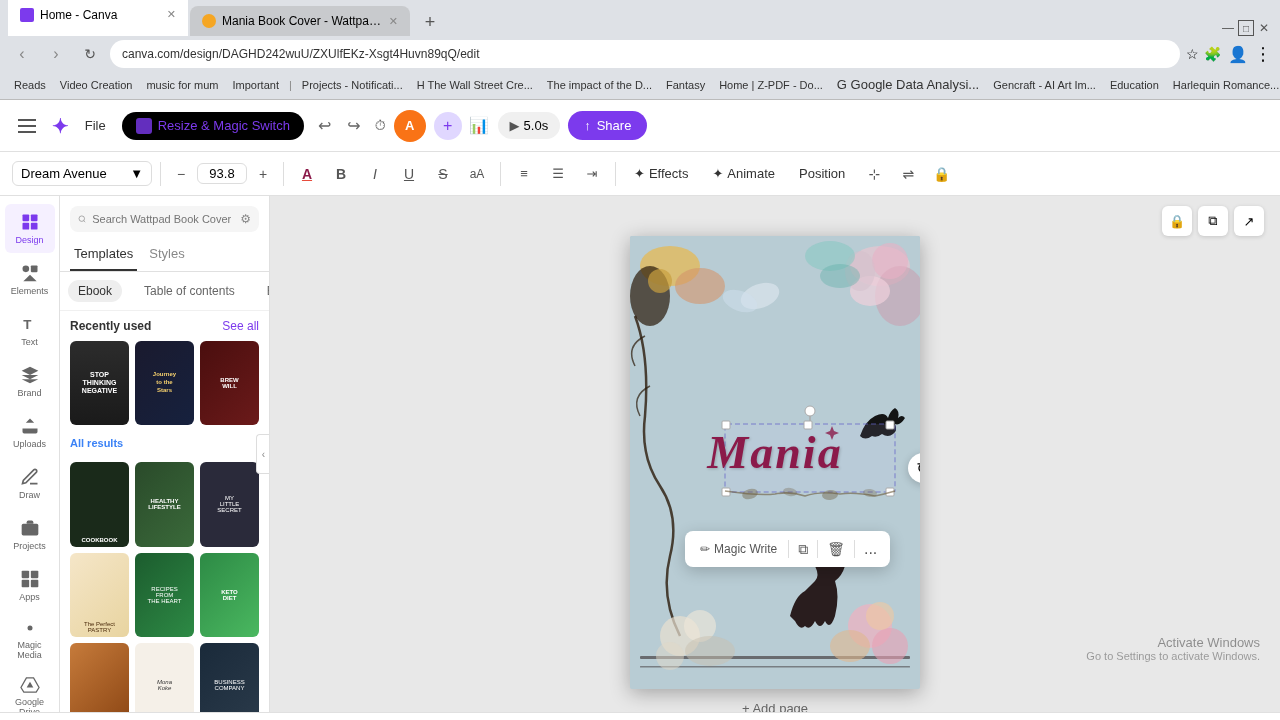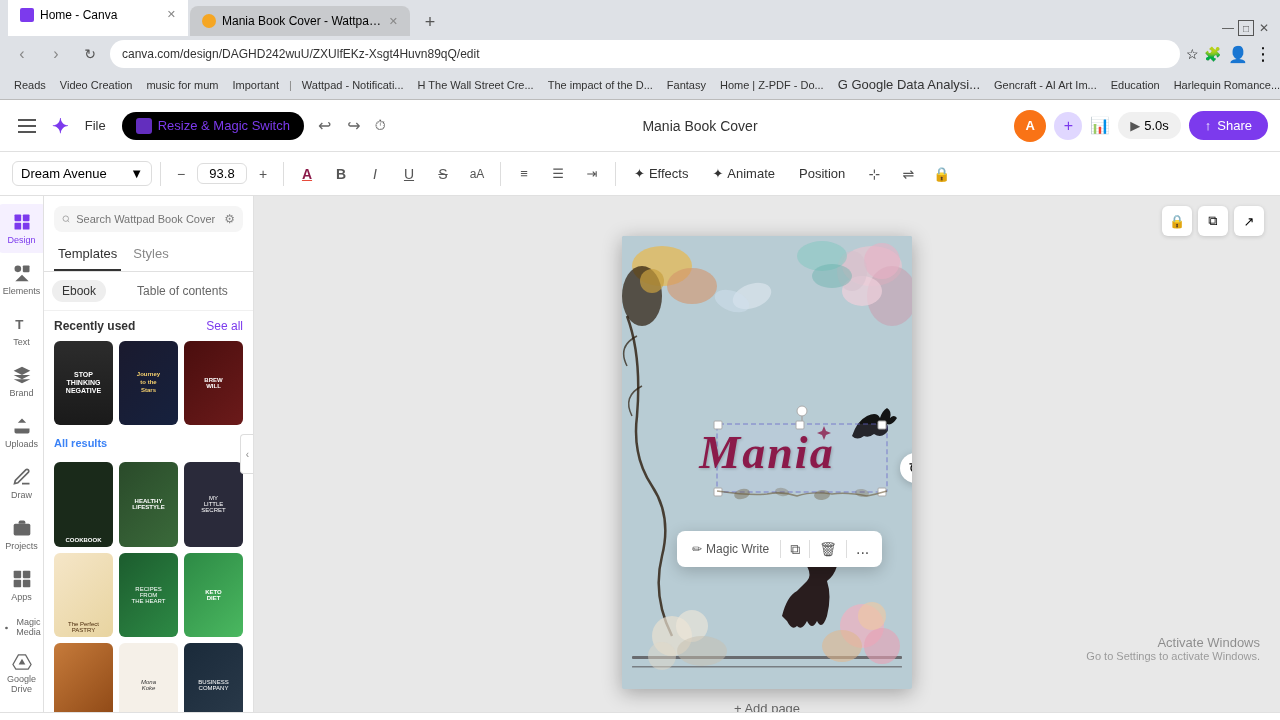--- a/index.html
+++ b/index.html
@@ -38,21 +38,21 @@
   <button style="background:transparent;border:none;font-size:16px;cursor:pointer;">👤</button>
   <button style="background:transparent;border:none;font-size:18px;cursor:pointer;">⋮</button>
 </div>
 
 <div style="background:#dee1e6;padding:2px 8px 4px;display:flex;gap:2px;align-items:center;border-bottom:1px solid #bbb;overflow:hidden;height:28px;">
   <span style="font-size:11px;color:#333;padding:2px 6px;border-radius:4px;cursor:pointer;white-space:nowrap;">Reads</span>
   <span style="font-size:11px;color:#333;padding:2px 6px;border-radius:4px;cursor:pointer;white-space:nowrap;">Video Creation</span>
   <span style="font-size:11px;color:#333;padding:2px 6px;border-radius:4px;cursor:pointer;white-space:nowrap;">music for mum</span>
   <span style="font-size:11px;color:#333;padding:2px 6px;border-radius:4px;cursor:pointer;white-space:nowrap;">Important</span>
   <span style="font-size:11px;color:#888;padding:0 2px;">|</span>
-  <span style="font-size:11px;color:#333;padding:2px 6px;border-radius:4px;cursor:pointer;white-space:nowrap;">Wattpad - Notificati...</span>
+  <span style="font-size:11px;color:#333;padding:2px 6px;border-radius:4px;cursor:pointer;white-space:nowrap;">Projects - Notificati...</span>
   <span style="font-size:11px;color:#333;padding:2px 6px;border-radius:4px;cursor:pointer;white-space:nowrap;">H The Wall Street Cre...</span>
   <span style="font-size:11px;color:#333;padding:2px 6px;border-radius:4px;cursor:pointer;white-space:nowrap;">The impact of the D...</span>
   <span style="font-size:11px;color:#333;padding:2px 6px;border-radius:4px;cursor:pointer;white-space:nowrap;">Fantasy</span>
   <span style="font-size:11px;color:#333;padding:2px 6px;border-radius:4px;cursor:pointer;white-space:nowrap;">Home | Z-PDF - Do...</span>
   <span style="font-size:13px;color:#333;padding:2px 6px;border-radius:4px;cursor:pointer;white-space:nowrap;">G Google Data Analysi...</span>
   <span style="font-size:11px;color:#333;padding:2px 6px;border-radius:4px;cursor:pointer;white-space:nowrap;">Gencraft - AI Art Im...</span>
   <span style="font-size:11px;color:#333;padding:2px 6px;border-radius:4px;cursor:pointer;white-space:nowrap;">Education</span>
   <span style="font-size:11px;color:#333;padding:2px 6px;border-radius:4px;cursor:pointer;white-space:nowrap;">Harlequin Romance...</span>
   <span style="font-size:11px;color:#333;padding:2px 6px;border-radius:4px;cursor:pointer;white-space:nowrap;">Free Download Books</span>
 
@@ -68,23 +68,20 @@
   <button style="font-size:13px;color:#333;padding:4px 8px;cursor:pointer;border-radius:4px;background:transparent;border:none;">File</button>
   <button style="background:#000000;border:none;border-radius:20px;padding:6px 14px;font-size:13px;color:#7c3aed;cursor:pointer;display:flex;align-items:center;gap:6px;font-weight:500;">
     <span style="width:16px;height:16px;background:#7c3aed;border-radius:3px;display:inline-block;opacity:0.8;"></span>
     <span>Resize &amp; Magic Switch</span>
   </button>
   <div style="display:flex;gap:4px;">
     <button style="background:transparent;border:none;font-size:16px;color:#666;cursor:pointer;padding:4px 6px;border-radius:4px;">↩</button>
     <button style="background:transparent;border:none;font-size:16px;color:#666;cursor:pointer;padding:4px 6px;border-radius:4px;">↪</button>
   </div>
   <button style="background:transparent;border:none;font-size:14px;cursor:pointer;color:#555;">⏱</button>
-  <div style="flex:1;display:flex;justify-content:center;">
-    <span style="font-size:14px;color:#333;font-weight:500;">Mania Book Cover</span>
-  </div>
   <div style="width:32px;height:32px;border-radius:50%;background:#f97316;display:flex;align-items:center;justify-content:center;color:white;font-size:13px;font-weight:bold;cursor:pointer;">A</div>
   <button style="width:28px;height:28px;border-radius:50%;background:#e0d7ff;border:none;cursor:pointer;font-size:16px;color:#7c3aed;">+</button>
   <button style="background:transparent;border:none;font-size:16px;cursor:pointer;color:#555;">📊</button>
   <button style="background:#f0f0f0;border:none;border-radius:16px;padding:6px 12px;font-size:13px;cursor:pointer;display:flex;align-items:center;gap:4px;">
     <span style="color:#555;">▶</span>
     <span>5.0s</span>
   </button>
   <button style="background:#7c3aed;color:white;border:none;border-radius:20px;padding:7px 16px;font-size:13px;cursor:pointer;font-weight:500;display:flex;align-items:center;gap:6px;">
     <span>↑</span>
     <span>Share</span>
@@ -123,21 +120,21 @@
     <span>Animate</span>
   </button>
   <button style="padding:4px 10px;border:none;border-radius:6px;background:transparent;cursor:pointer;font-size:13px;color:#333;">Position</button>
   <button style="width:30px;height:28px;background:transparent;border:none;cursor:pointer;border-radius:4px;font-size:14px;color:#555;">⊹</button>
   <button style="width:30px;height:28px;background:transparent;border:none;cursor:pointer;border-radius:4px;font-size:14px;color:#555;">⇌</button>
   <button style="width:30px;height:28px;background:transparent;border:none;cursor:pointer;border-radius:4px;font-size:14px;color:#555;">🔒</button>
 </div>
 
 <div style="display:flex;height:calc(720px - 36px - 36px - 52px - 44px - 36px);position:relative;">
 
-  <div style="width:44px;background:#fff;border-right:1px solid #e0e0e0;display:flex;flex-direction:column;align-items:center;padding:8px 0;gap:2px;flex-shrink:0;overflow:hidden;">
+  <div style="width:60px;background:#fff;border-right:1px solid #e0e0e0;display:flex;flex-direction:column;align-items:center;padding:8px 0;gap:2px;flex-shrink:0;overflow:hidden;">
     <div style="width:50px;padding:8px 4px;display:flex;flex-direction:column;align-items:center;gap:3px;cursor:pointer;border-radius:6px;background:#f5f0ff;color:#7c3aed;">
       <svg width="20" height="20" viewBox="0 0 24 24" fill="currentColor">
           <rect x="3" y="3" width="8" height="8" rx="1"></rect>
           <rect x="13" y="3" width="8" height="8" rx="1"></rect>
           <rect x="3" y="13" width="8" height="8" rx="1"></rect>
           <rect x="13" y="13" width="8" height="8" rx="1"></rect>
         </svg>
       <span style="font-size:9px;">Design</span>
     </div>
     <div style="width:50px;padding:8px 4px;display:flex;flex-direction:column;align-items:center;gap:3px;cursor:pointer;border-radius:6px;color:#666;">
@@ -181,21 +178,21 @@
     </div>
     <div style="width:50px;padding:8px 4px;display:flex;flex-direction:column;align-items:center;gap:3px;cursor:pointer;border-radius:6px;color:#666;">
       <svg width="20" height="20" viewBox="0 0 24 24" fill="currentColor">
           <rect x="2" y="2" width="9" height="9" rx="1"></rect>
           <rect x="13" y="2" width="9" height="9" rx="1"></rect>
           <rect x="2" y="13" width="9" height="9" rx="1"></rect>
           <rect x="13" y="13" width="9" height="9" rx="1"></rect>
         </svg>
       <span style="font-size:9px;">Apps</span>
     </div>
-    <div style="width:50px;padding:6px 4px;display:flex;flex-direction:row;align-items:center;gap:3px;cursor:pointer;border-radius:6px;color:#666;">
+    <div style="width:50px;padding:6px 4px;display:flex;flex-direction:column;align-items:center;gap:3px;cursor:pointer;border-radius:6px;color:#666;">
       <svg width="20" height="20" viewBox="0 0 24 24" fill="currentColor">
           <circle cx="12" cy="12" r="3"></circle>
           <path d="M12 1v4M12 19v4M4.22 4.22l2.83 2.83M16.95 16.95l2.83 2.83M1 12h4M19 12h4M4.22 19.78l2.83-2.83M16.95 7.05l2.83-2.83"></path>
         </svg>
       <span style="font-size:9px;text-align:center;line-height:1.1;">Magic Media</span>
     </div>
     <div style="width:50px;padding:6px 4px;display:flex;flex-direction:column;align-items:center;gap:3px;cursor:pointer;border-radius:6px;color:#666;">
       <svg width="20" height="20" viewBox="0 0 24 24" fill="currentColor">
           <path d="M7.71 3.5L1.15 15l3.43 5.5H19.4L22.85 15 16.29 3.5H7.71z" fill="none" stroke="currentColor" stroke-width="1.5"></path>
           <path d="M8 15l4-7 4 7H8z"></path>
@@ -215,21 +212,21 @@
         <input type="text" style="background: transparent; border: none; font-size: 11px; flex: 1 1 0%; outline: none; color: rgb(51, 51, 51);" placeholder="Search Wattpad Book Cover templ...">
         <span style="font-size:12px;color:#888;cursor:pointer;">⚙</span>
       </div>
     </div>
 
     <div style="display:flex;padding:0 10px;gap:8px;border-bottom:1px solid #e0e0e0;">
       <div style="padding:8px 4px;font-size:13px;color:#333;cursor:pointer;border-bottom:2px solid #333;font-weight:500;">Templates</div>
       <div style="padding:8px 4px;font-size:13px;color:#888;cursor:pointer;border-bottom:2px solid transparent;">Styles</div>
     </div>
 
-    <div style="display:flex;gap:21px;padding:8px 8px;border-bottom:1px solid #f0f0f0;overflow:hidden;">
+    <div style="display:flex;gap:12px;padding:8px 8px;border-bottom:1px solid #f0f0f0;overflow:hidden;">
       <div style="padding:4px 10px;border-radius:16px;font-size:12px;cursor:pointer;background:#eee;color:#333;font-weight:500;white-space:nowrap;">Ebook</div>
       <div style="padding:4px 10px;border-radius:16px;font-size:12px;cursor:pointer;color:#666;white-space:nowrap;">Table of contents</div>
       <div style="padding:4px 10px;border-radius:16px;font-size:12px;cursor:pointer;color:#666;white-space:nowrap;">Ebook p»</div>
     </div>
 
     <div style="flex:1;overflow-y:auto;padding:8px 10px;">
 
       <div>
         <div style="display:flex;justify-content:space-between;align-items:flex-end;margin-bottom:8px;">
           <span style="font-size:12px;font-weight:600;color:#333;">Recently used</span>

